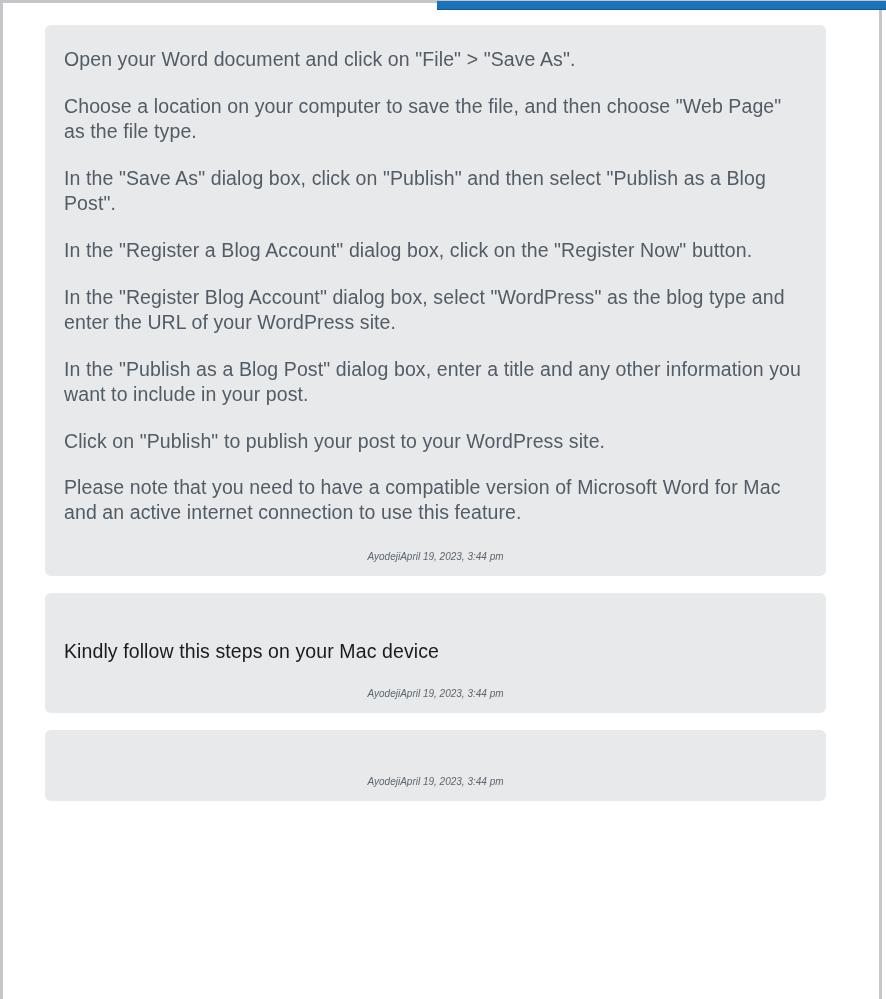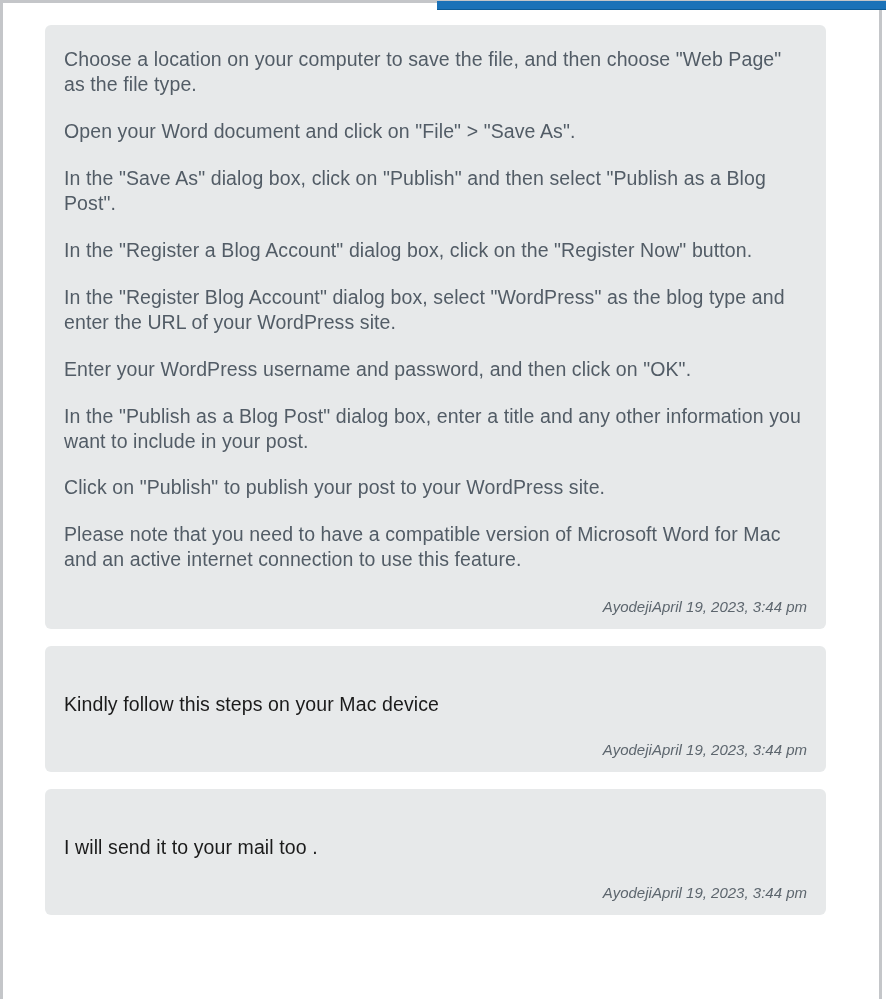--- a/index.html
+++ b/index.html
@@ -91,24 +91,24 @@
     color: #1b1b1b;
     font-size: 19.5px;
     margin-top: 24px;
   }
   .message--plain .message-body p {
     margin-bottom: 0;
   }
 
   .message-meta {
     display: flex;
-    justify-content: flex-end;
+    justify-content: center;
     align-items: baseline;
     margin-top: 26px;
-    font-size: 15px;
+    font-size: 10px;
     font-style: italic;
     color: #5d666e;
   }
   .message--plain .message-meta {
     margin-top: 24px;
   }
   .meta-author { white-space: nowrap; }
   .meta-time { white-space: nowrap; }
 </style>
 </head>
@@ -117,47 +117,43 @@
 <div class="page-frame">
   <div class="frame-inner"></div>
   <div class="frame-border-top"></div>
   <div class="frame-border-left"></div>
   <div class="frame-border-right"></div>
   <div class="accent-bar"></div>
 
   <div class="thread" id="thread-root">
       <div class="message">
         <div class="message-body">
+          <p>Open your Word document and click on "File" &gt; "Save As".</p>
           <p>Choose a location on your computer to save the file, and then choose "Web Page" as the file type.</p>
-          <p>Open your Word document and click on "File" &gt; "Save As".</p>
           <p>In the "Save As" dialog box, click on "Publish" and then select "Publish as a Blog Post".</p>
           <p>In the "Register a Blog Account" dialog box, click on the "Register Now" button.</p>
           <p>In the "Register Blog Account" dialog box, select "WordPress" as the blog type and enter the URL of your WordPress site.</p>
-          <p>Enter your WordPress username and password, and then click on "OK".</p>
           <p>In the "Publish as a Blog Post" dialog box, enter a title and any other information you want to include in your post.</p>
           <p>Click on "Publish" to publish your post to your WordPress site.</p>
           <p>Please note that you need to have a compatible version of Microsoft Word for Mac and an active internet connection to use this feature.</p>
         </div>
         <div class="message-meta">
           <span class="meta-author">Ayodeji</span>
           <span class="meta-time">April 19, 2023, 3:44 pm</span>
         </div>
       </div>
       <div class="message message--plain">
         <div class="message-body">
           <p>Kindly follow this steps on your Mac device</p>
         </div>
         <div class="message-meta">
           <span class="meta-author">Ayodeji</span>
           <span class="meta-time">April 19, 2023, 3:44 pm</span>
         </div>
       </div>
       <div class="message message--plain">
-        <div class="message-body">
-          <p>I will send it to your mail too .</p>
-        </div>
         <div class="message-meta">
           <span class="meta-author">Ayodeji</span>
           <span class="meta-time">April 19, 2023, 3:44 pm</span>
         </div>
       </div>
     </div>
 </div>
 
 </body></html>

